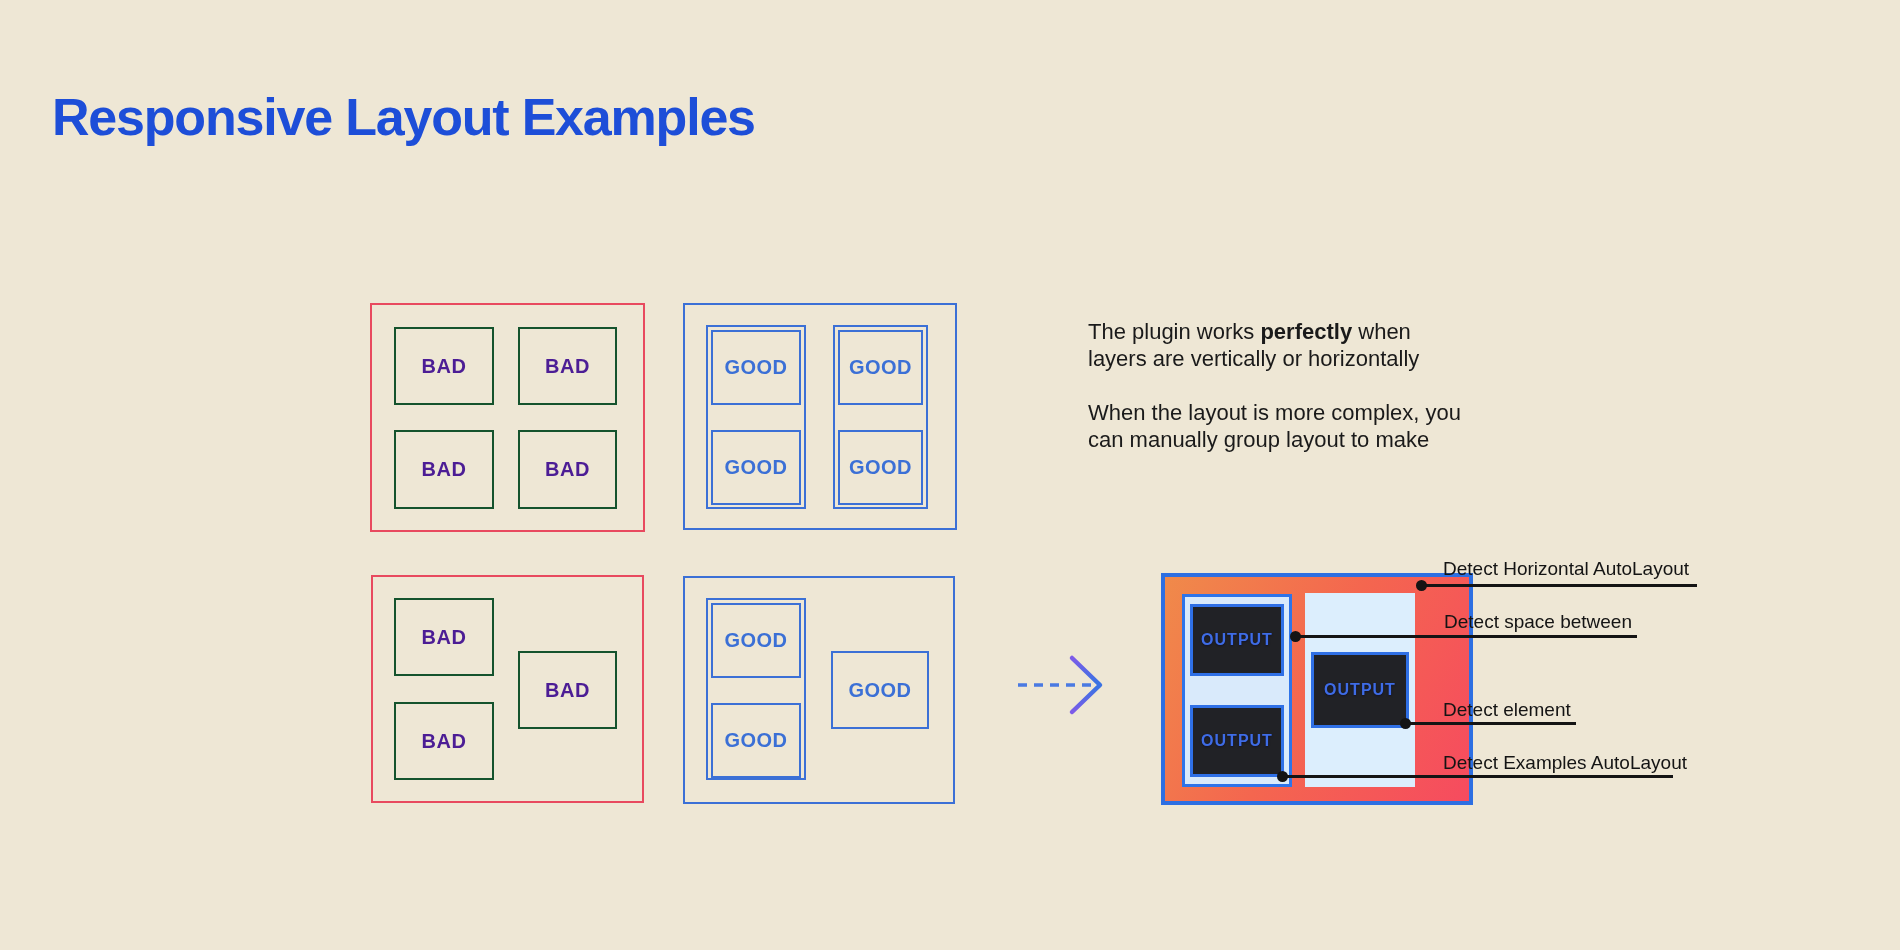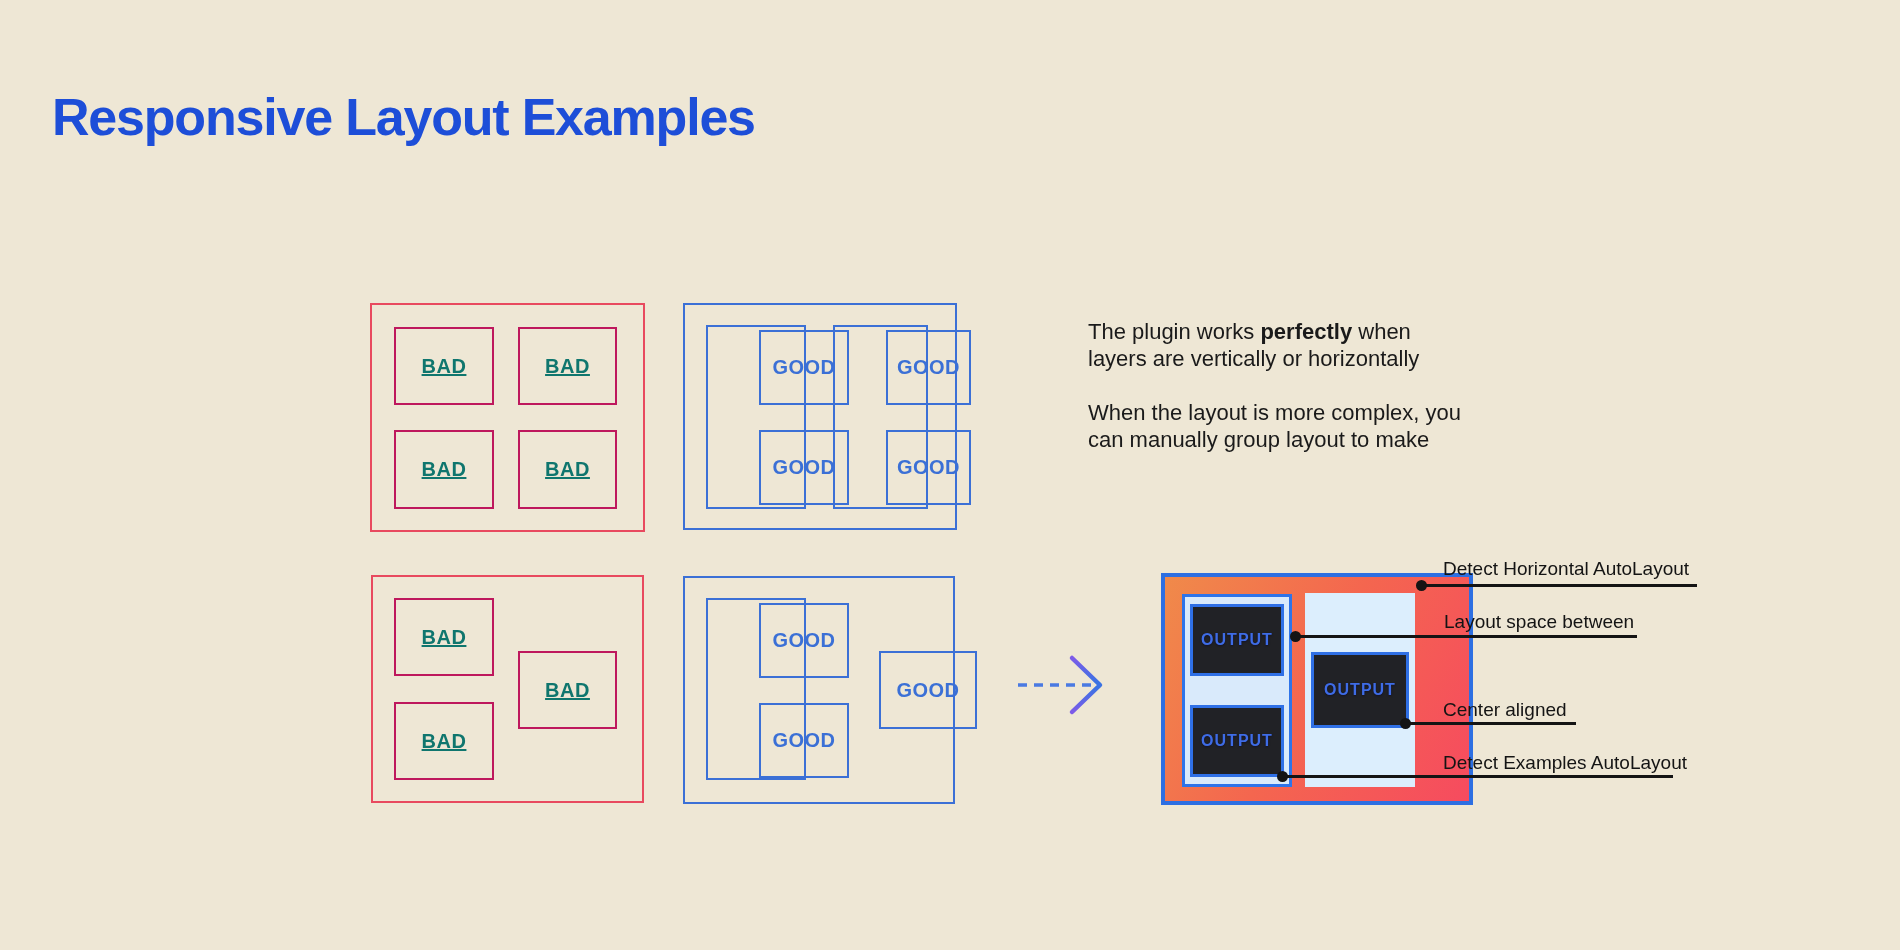--- a/index.html
+++ b/index.html
@@ -10,22 +10,22 @@
   .title{position:absolute;left:52px;top:54px;font-size:52px;line-height:56px;
          font-weight:800;letter-spacing:-1.2px;color:#1d4ed8;white-space:nowrap;}
 
   
   .frame{position:absolute;box-sizing:border-box;}
   .frame.red{border:2px solid #E84A5F;}
   .frame.blue{border:2px solid #3B70D6;}
 
   .cell{position:absolute;box-sizing:border-box;display:flex;align-items:center;justify-content:center;
         font-size:20px;font-weight:600;letter-spacing:.5px;}
-  .bad-cell{border:2px solid #be185d;color:#0f766e;text-decoration:underline;}
-  .good-cell{border:2px solid #3B70D6;color:#3B70D6;margin-left:48px;}
+  .bad-cell{border:2px solid #14532d;color:#4c1d95;}
+  .good-cell{border:2px solid #3B70D6;color:#3B70D6;}
 
   .good-group{position:absolute;box-sizing:border-box;border:2px solid #3B70D6;
               display:flex;flex-direction:column;gap:25px;padding:3px;}
   .good-group .good-cell{position:relative;width:100%;height:75px;flex:0 0 75px;}
 
   
   .desc{position:absolute;left:1088px;top:318px;font-size:22px;line-height:27px;color:#1A1A1A;}
   .desc .line{white-space:nowrap;}
   .desc .gap{margin-top:27px;}
   .desc b{font-weight:700;}
@@ -122,23 +122,23 @@
       <div class="output-box center">OUTPUT</div>
     </div>
   </div>
 
   <div class="ann-line" style="left:1422px;top:584px;width:275px;"></div>
   <div class="ann-dot" style="left:1416px;top:580px;"></div>
   <div class="ann-label" style="left:1443px;top:558px;text-align:center;">Detect Horizontal AutoLayout</div>
 
   <div class="ann-line" style="left:1296px;top:635px;width:341px;"></div>
   <div class="ann-dot" style="left:1290px;top:631px;"></div>
-  <div class="ann-label" style="left:1444px;top:611px;">Layout space between</div>
+  <div class="ann-label" style="left:1444px;top:611px;">Detect space between</div>
 
   <div class="ann-line" style="left:1406px;top:722px;width:170px;"></div>
   <div class="ann-dot" style="left:1400px;top:718px;"></div>
-  <div class="ann-label" style="left:1443px;top:699px;">Center aligned</div>
+  <div class="ann-label" style="left:1443px;top:699px;">Detect element</div>
 
   <div class="ann-line" style="left:1283px;top:775px;width:390px;"></div>
   <div class="ann-dot" style="left:1277px;top:771px;"></div>
   <div class="ann-label" style="left:1443px;top:752px;">Detect Examples AutoLayout</div>
 
 </div>
 
 </body></html>

